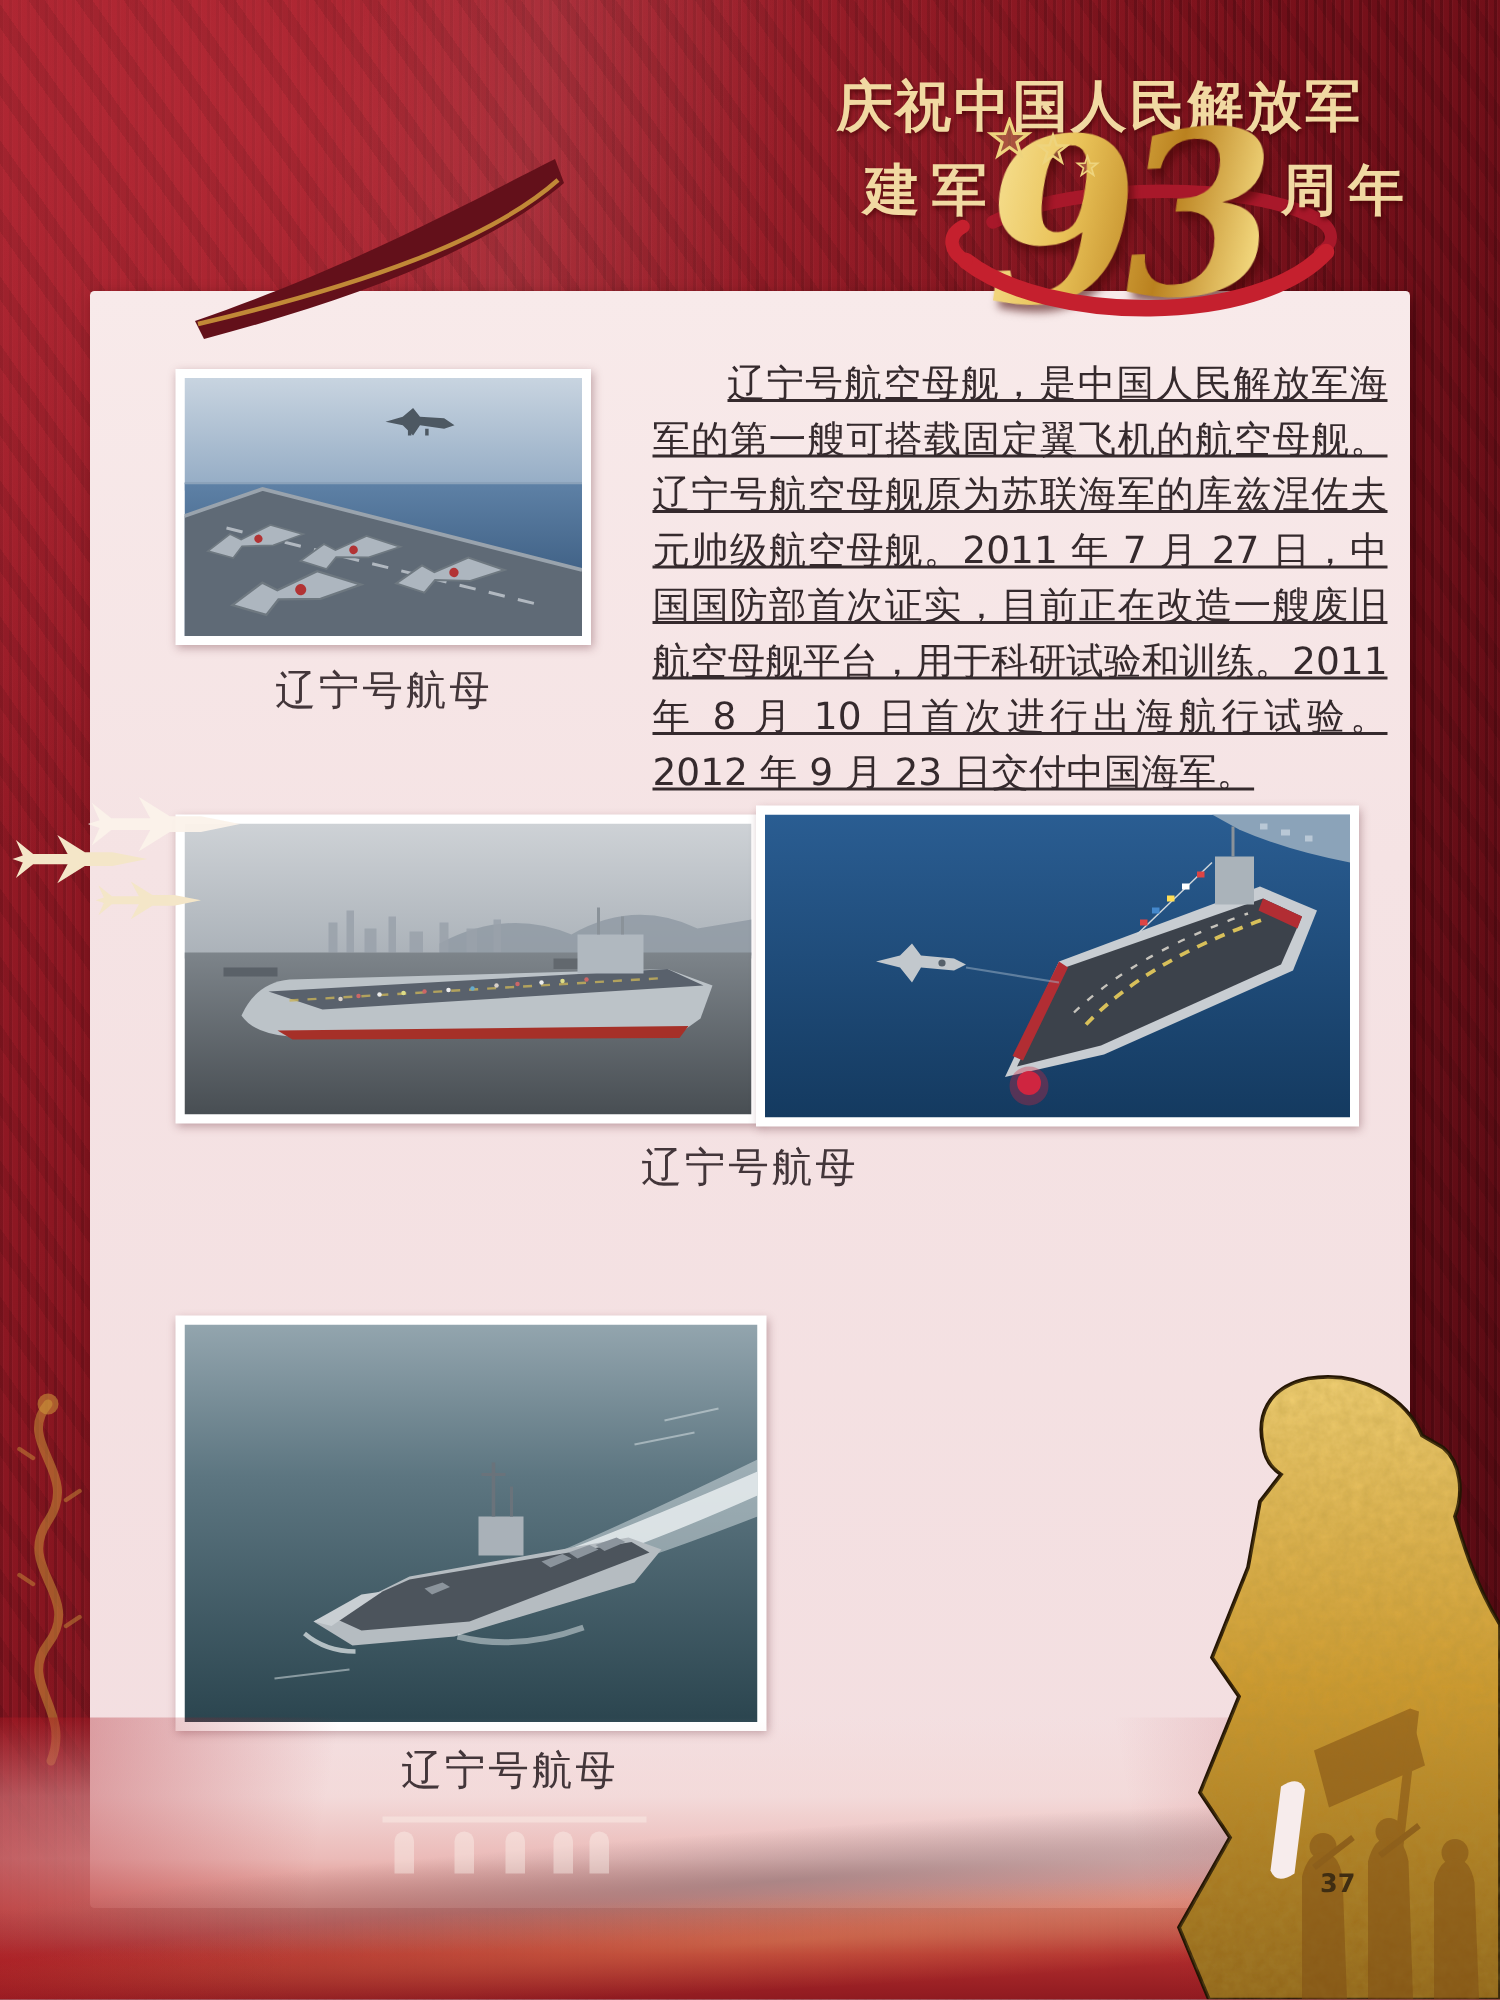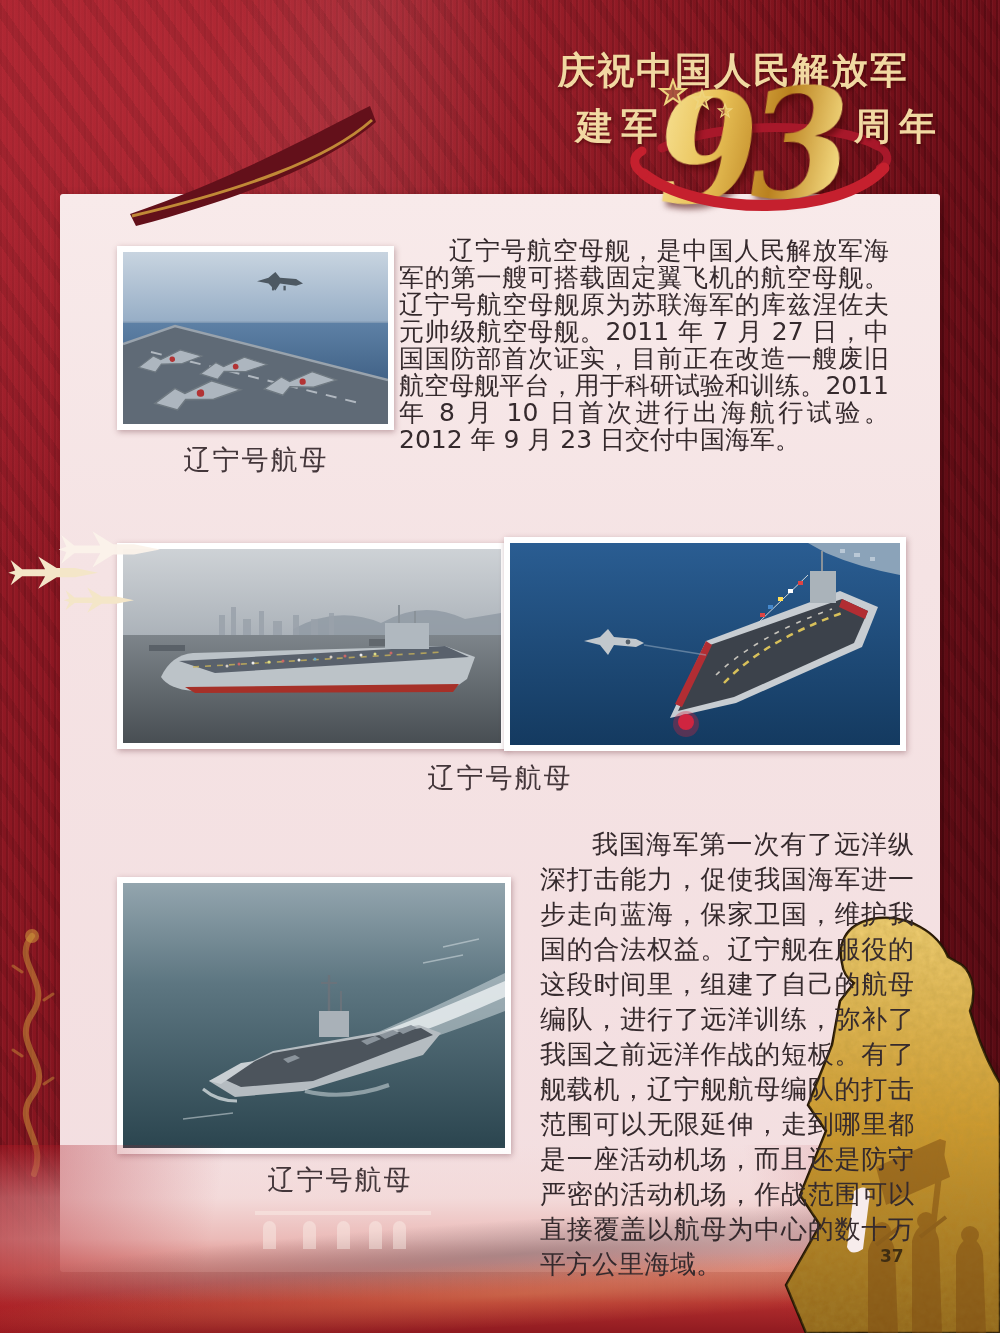--- a/index.html
+++ b/index.html
@@ -60,21 +60,21 @@
   .ph4{left:117px;top:877px;}
   .caption{position:absolute;z-index:5;text-align:center;font-size:27px;letter-spacing:2px;
     color:#43363a;}
   .cap1{left:117px;width:278px;top:442px;}
   .cap2{left:360px;width:280px;top:760px;}
   .cap3{left:150px;width:380px;top:1162px;}
 
   
   .para{position:absolute;z-index:6;margin:0;color:#352a2d;text-align:justify;
     text-indent:2em;font-weight:500;}
-  .para1{left:399px;top:237px;width:490px;font-size:25px;line-height:27px;}
+  .para1{left:435px;top:237px;width:490px;font-size:25px;line-height:37px;text-decoration:underline;}
   .para2{left:540px;top:827px;width:374px;font-size:26px;line-height:35px;}
 
   
   .jets-deco{position:absolute;left:0;top:526px;width:178px;height:134px;z-index:3;}
   .dragon{position:absolute;left:2px;top:928px;width:64px;height:256px;z-index:1;}
   .soldier{position:absolute;left:780px;top:915px;width:220px;height:418px;z-index:4;}
   .silk{position:absolute;left:0;top:1145px;width:1000px;height:188px;z-index:3;overflow:hidden;
     background:
       linear-gradient(100deg, rgba(170,24,34,.45) 0%, transparent 22%),
       linear-gradient(260deg, rgba(170,24,34,.35) 0%, transparent 25%),
@@ -265,21 +265,20 @@
       </g>
       <line x1="134" y1="102" x2="196" y2="112" stroke="#9fb3c6" stroke-width="1.4" opacity=".5"></line>
       <g transform="translate(74,86)">
         <path d="M0,12 L16,8 L24,0 L30,8 L52,10 L60,14 L52,18 L30,16 L24,26 L16,16 Z" fill="#c2c8cd"></path>
         <circle cx="44" cy="13" r="2.4" fill="#55606a"></circle>
       </g>
     </svg>
   </figure>
   <div class="caption cap2">辽宁号航母</div>
 
-  <p class="para para2">我国海军第一次有了远洋纵深打击能力，促使我国海军进一步走向蓝海，保家卫国，维护我国的合法权益。辽宁舰在服役的这段时间里，组建了自己的航母编队，进行了远洋训练，弥补了我国之前远洋作战的短板。有了舰载机，辽宁舰航母编队的打击范围可以无限延伸，走到哪里都是一座活动机场，而且还是防守严密的活动机场，作战范围可以直接覆盖以航母为中心的数十万平方公里海域。</p>
 
   <figure class="photo ph4">
     <svg width="382" height="265" viewBox="0 0 382 265">
       <defs>
         <linearGradient id="p4sea" x1="0" y1="0" x2="0" y2="1">
           <stop offset="0" stop-color="#93a5ae"></stop>
             <stop offset=".38" stop-color="#5d7681"></stop>
             <stop offset="1" stop-color="#2b454f"></stop>
         </linearGradient>
       </defs>

